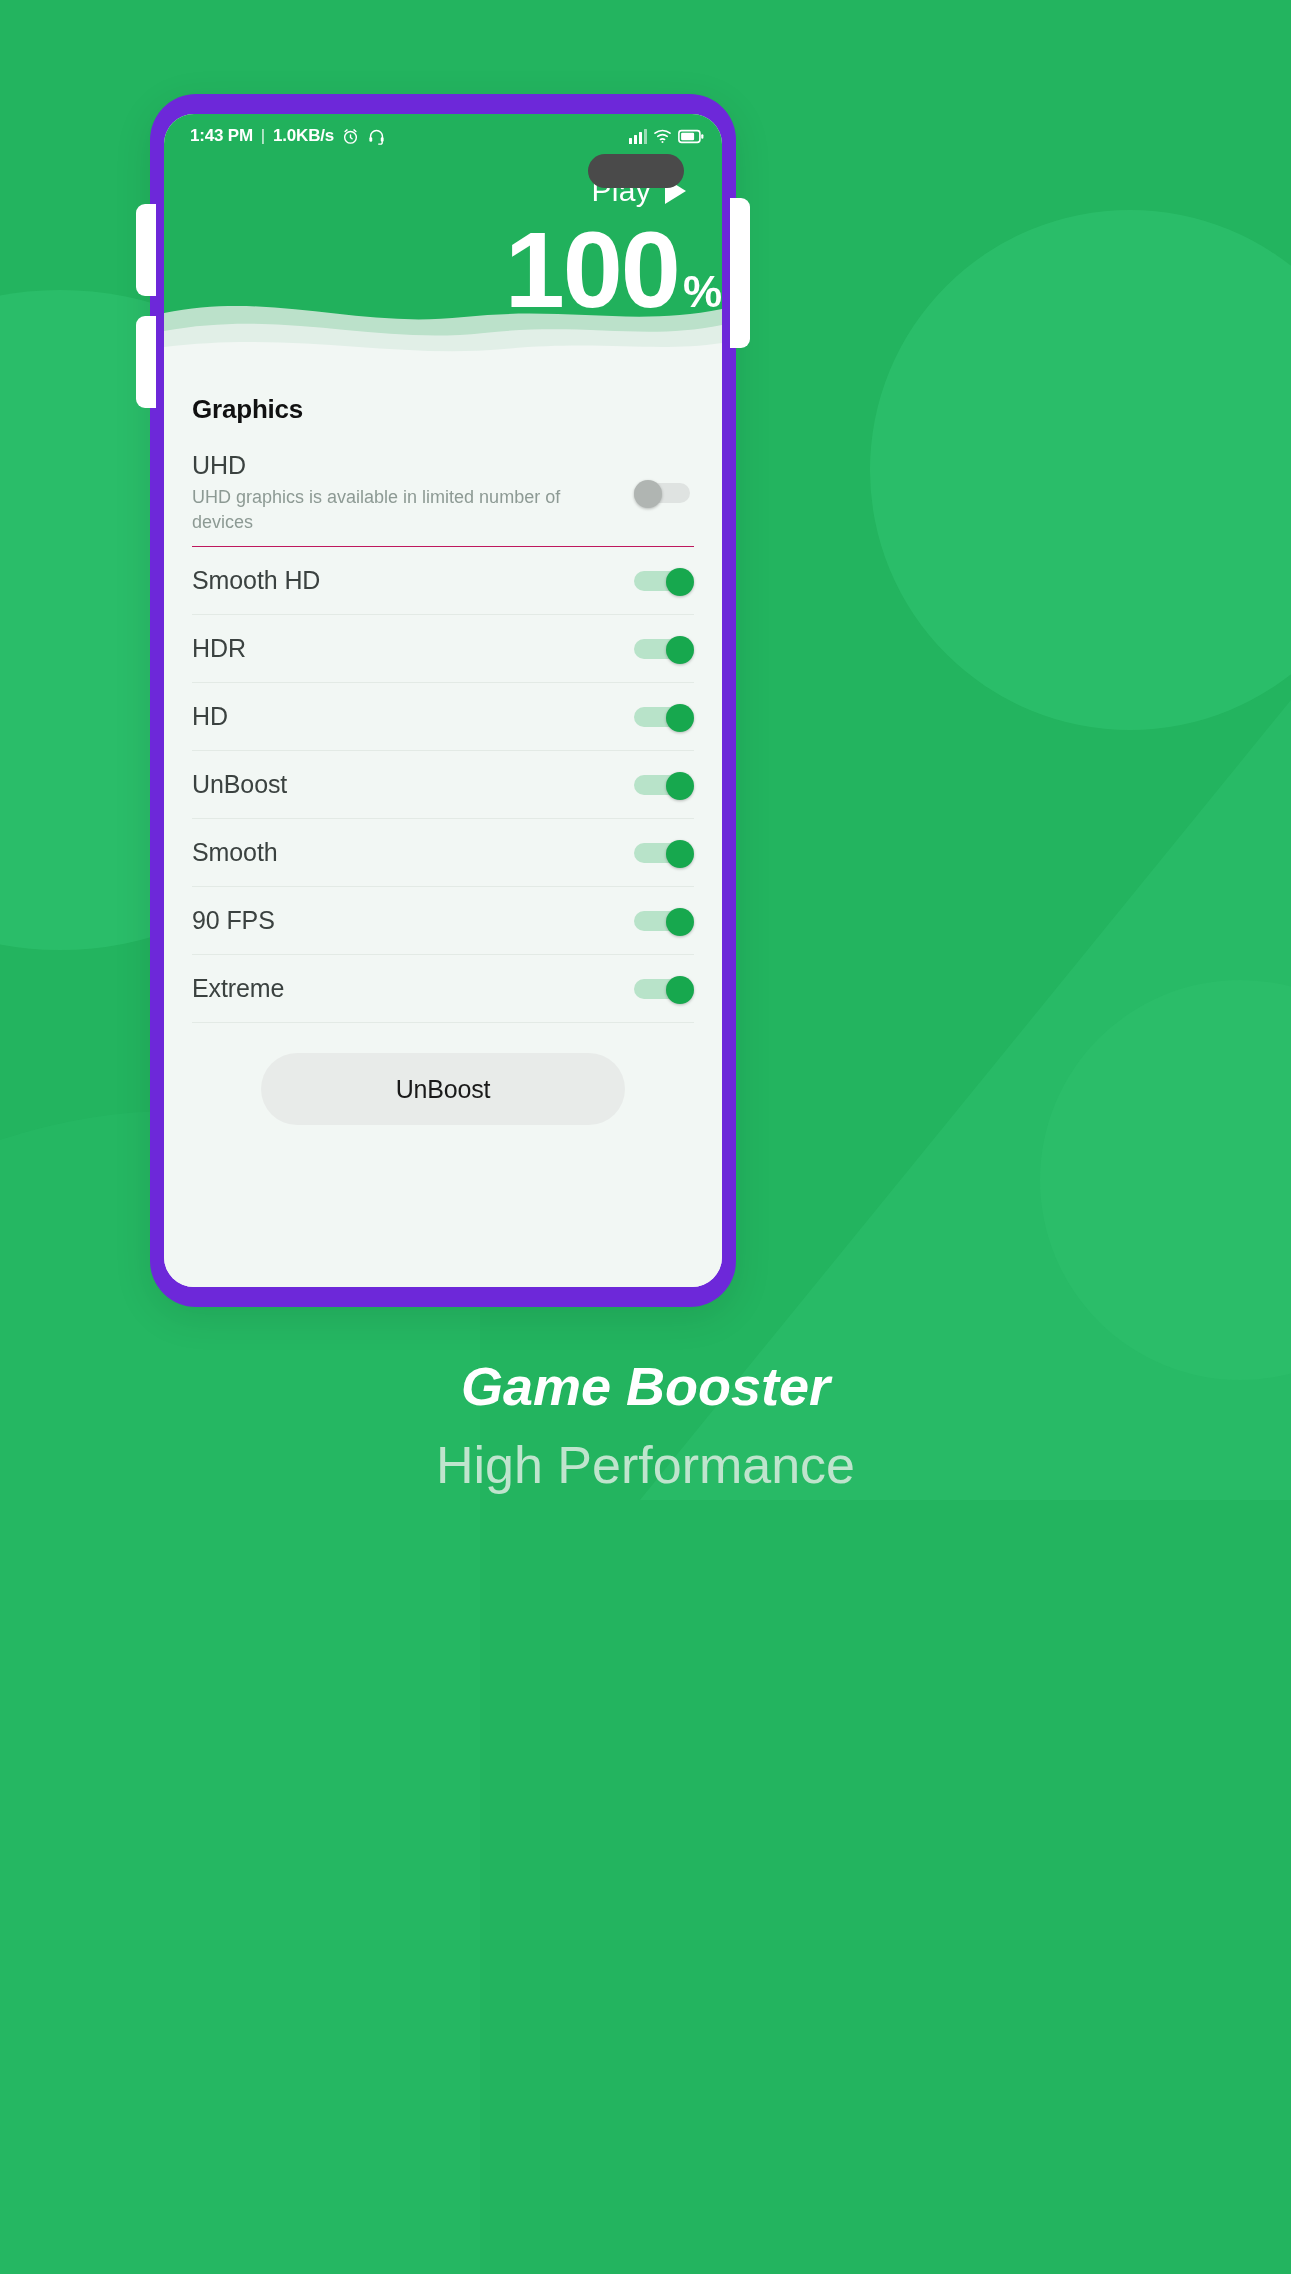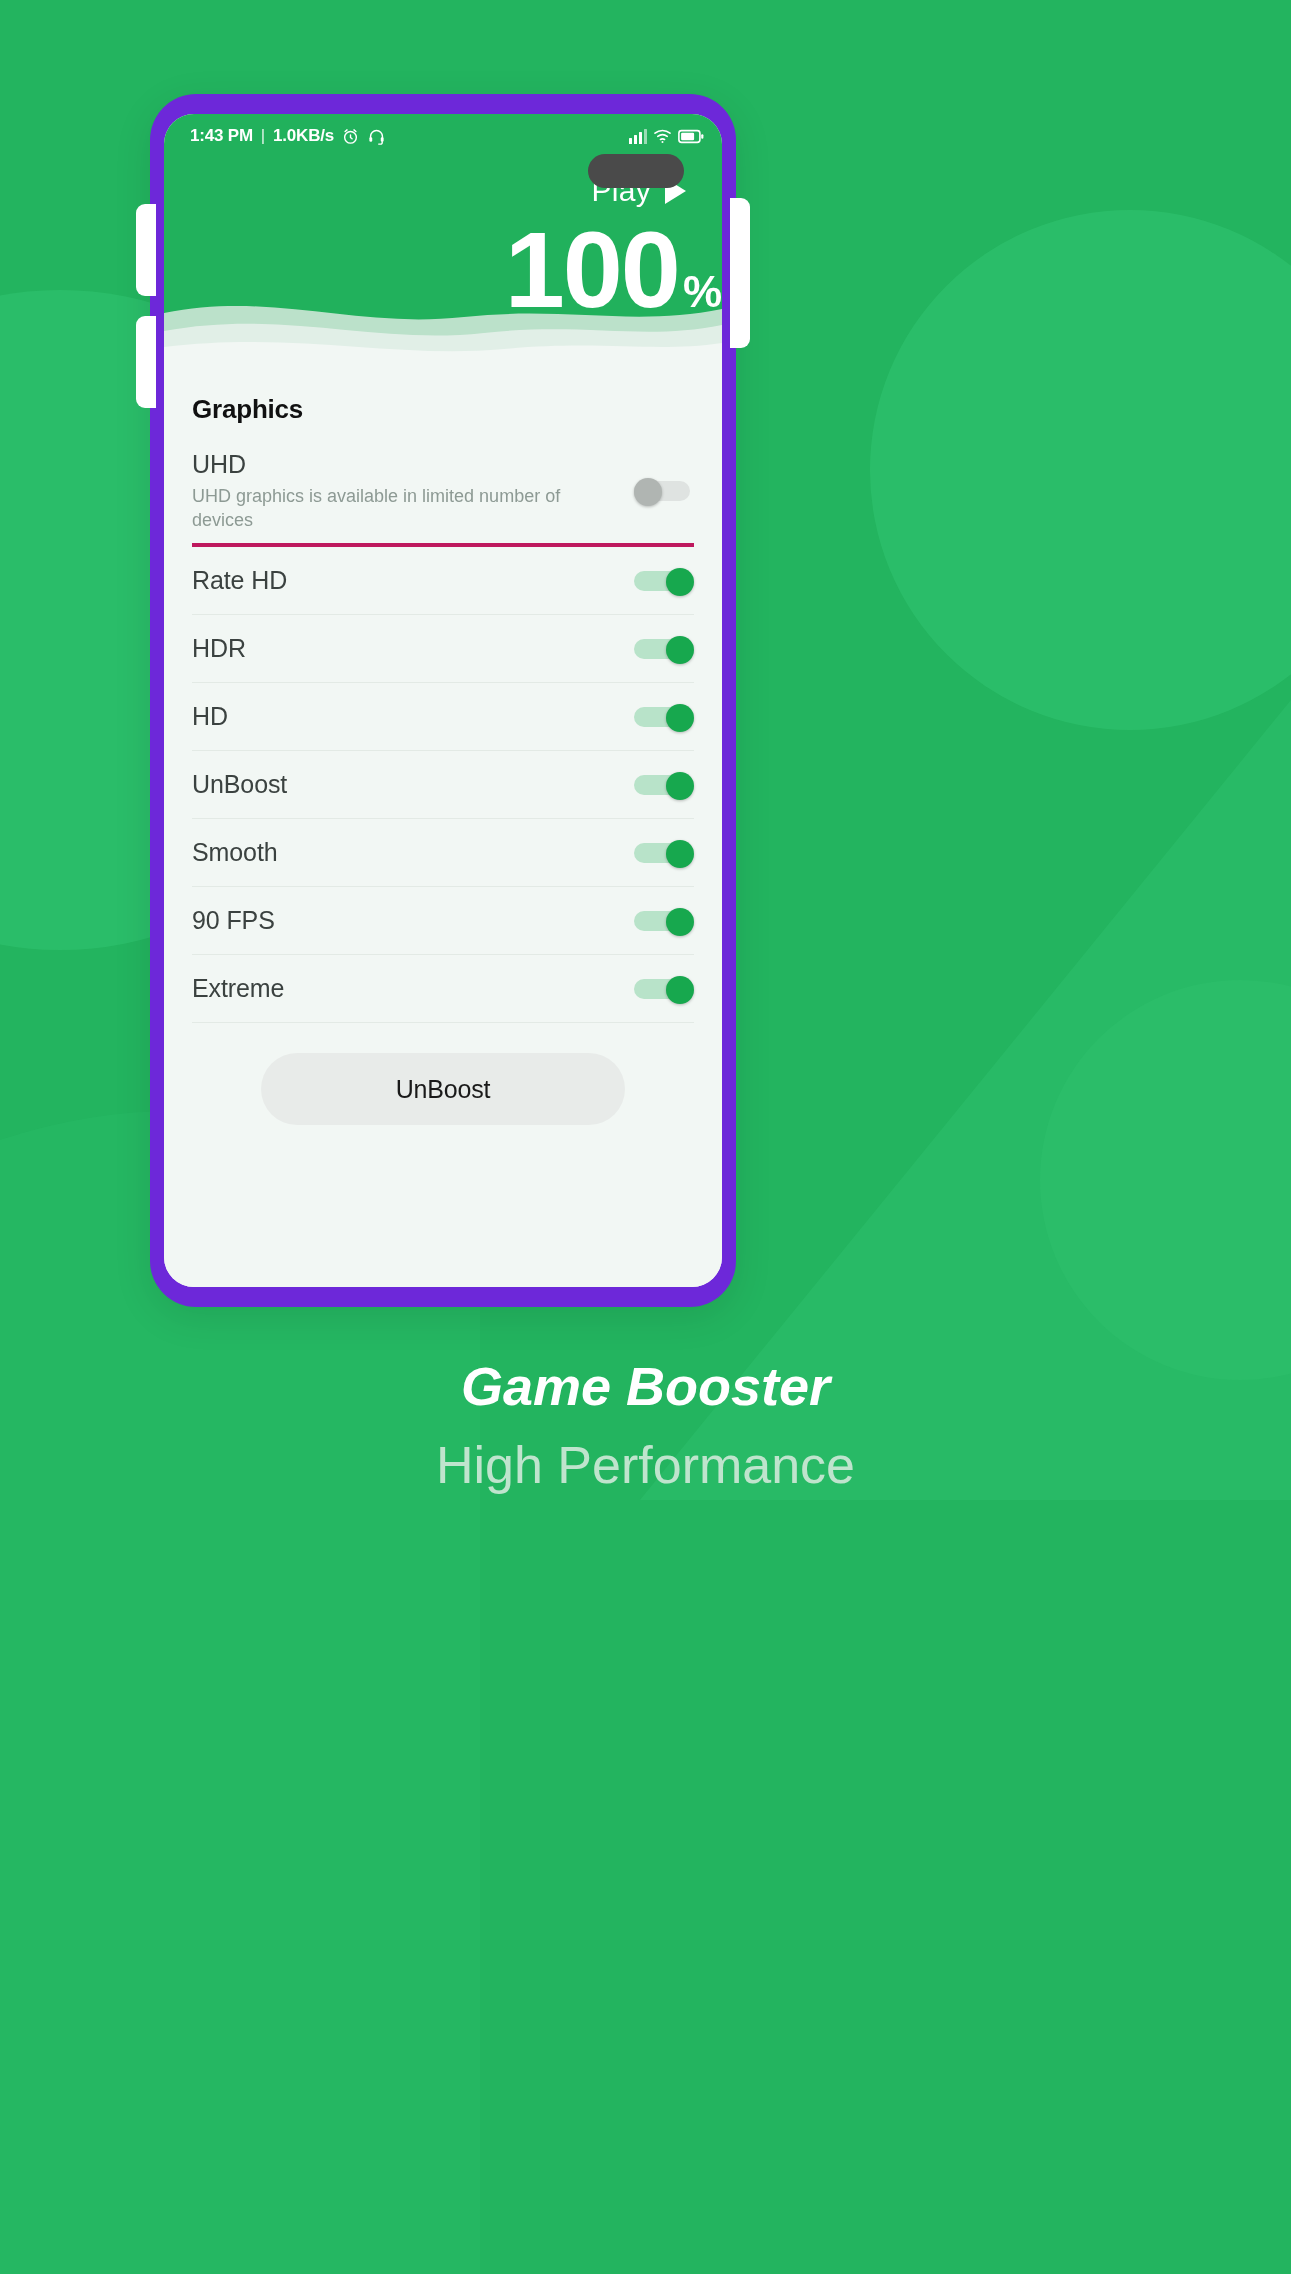--- a/index.html
+++ b/index.html
@@ -147,21 +147,21 @@
   }
   .row-texts { flex: 1; padding-right: 20px; }
   .row-title {
     font-size: 25px; color: #3b4240; font-weight: 300;
     letter-spacing: -0.1px;
   }
   .row-sub {
     font-size: 18px; color: #8d9a94; font-weight: 300;
     line-height: 1.35; margin-top: 5px;
   }
-  #row-uhd { min-height: 108px; align-items: center; border-bottom: 4px solid #be185d; }
+  #row-uhd { min-height: 108px; align-items: center; border-bottom: 1px solid #be185d; }
 
   
   .toggle {
     position: relative;
     width: 60px; height: 26px;
     border-radius: 13px;
     flex: 0 0 auto;
   }
   .toggle .track {
     position: absolute; left: 0; top: 3px;
@@ -313,21 +313,21 @@
           <div class="row-sub">UHD graphics is available in limited number of devices</div>
         </div>
         <div class="toggle off">
           <div class="track"></div>
           <div class="knob"></div>
         </div>
       </div>
 
       <div class="setting-row">
         <div class="row-texts">
-          <div class="row-title">Rate HD</div>
+          <div class="row-title">Smooth HD</div>
         </div>
         <div class="toggle on">
           <div class="track"></div>
           <div class="knob"></div>
         </div>
       </div>
 
       <div class="setting-row">
         <div class="row-texts">
           <div class="row-title">HDR</div>

